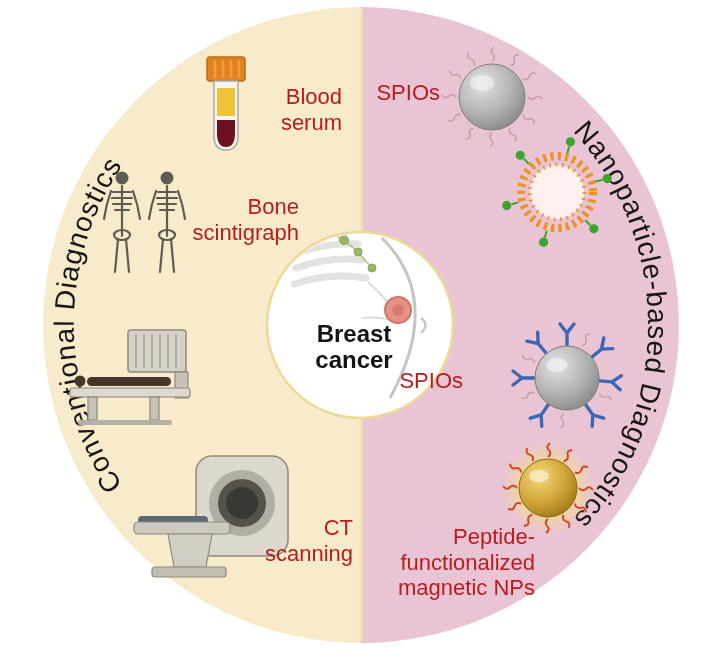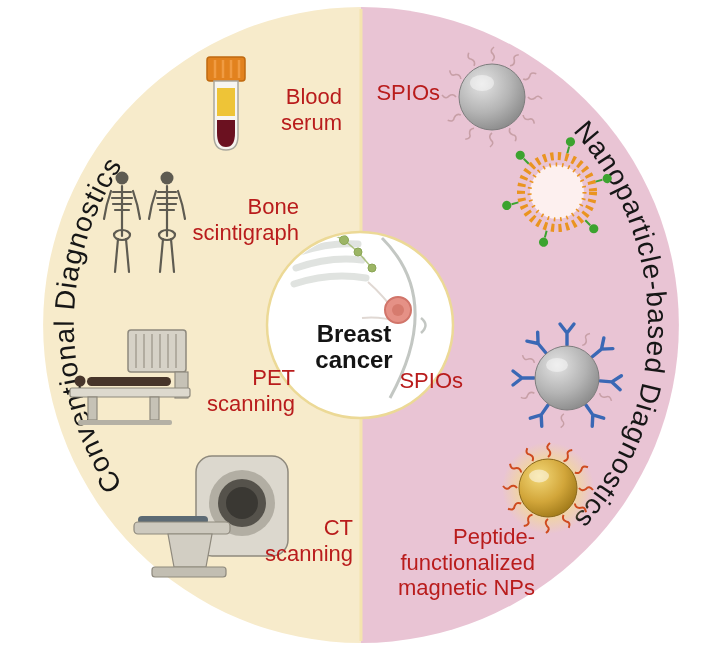--- a/index.html
+++ b/index.html
@@ -208,21 +208,20 @@
         <circle cx="344" cy="240" r="4.5"></circle>
         <circle cx="330" cy="233" r="4"></circle>
       </g>
       <circle cx="398" cy="310" r="13" fill="#e59186" stroke="#d1756a" stroke-width="2"></circle>
       <circle cx="398" cy="310" r="6" fill="#d67b6e"></circle>
     </g>
   </svg>
 
   <div class="lbl" style="left:252px;top:84px;width:90px">Blood serum</div>
   <div class="lbl" style="left:175px;top:194px;width:124px">Bone scintigraph</div>
-  <div class="lbl" style="left:191px;top:365px;width:104px">PET scanning</div>
   <div class="lbl" style="left:253px;top:515px;width:100px">CT scanning</div>
 
   <div class="lbl" style="left:355px;top:80px;width:85px">SPIOs</div>
   <div class="lbl" style="left:377px;top:524px;width:158px">Peptide-functionalized magnetic NPs</div>
   <div class="lbl" style="left:381px;top:368px;width:82px">SPIOs</div>
 
   <div class="center-title">Breast cancer</div>
 
 </div>
 

